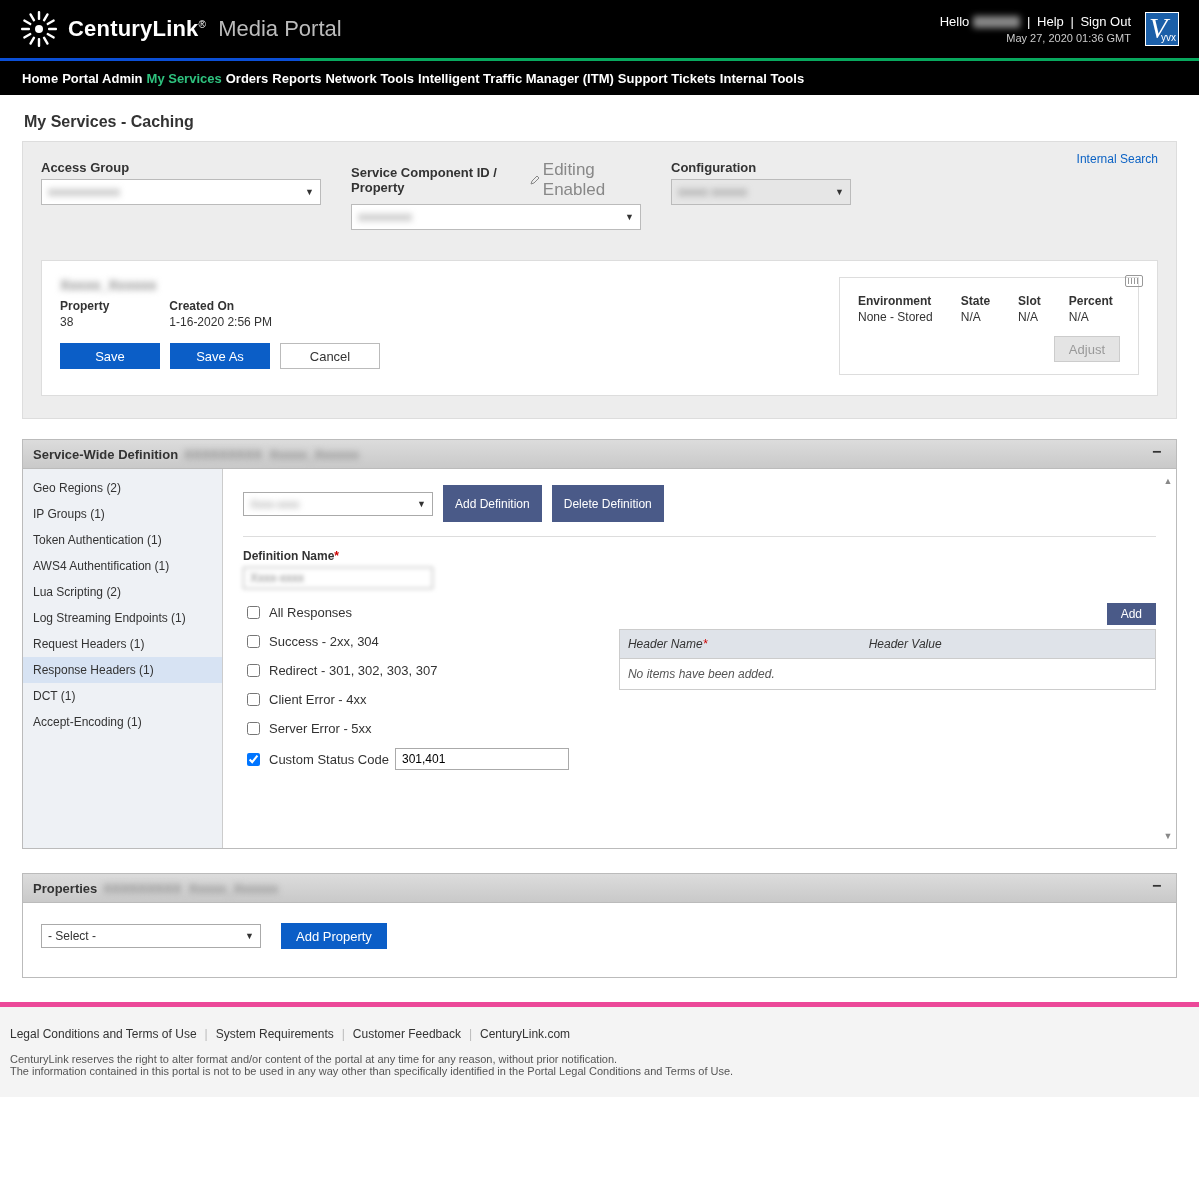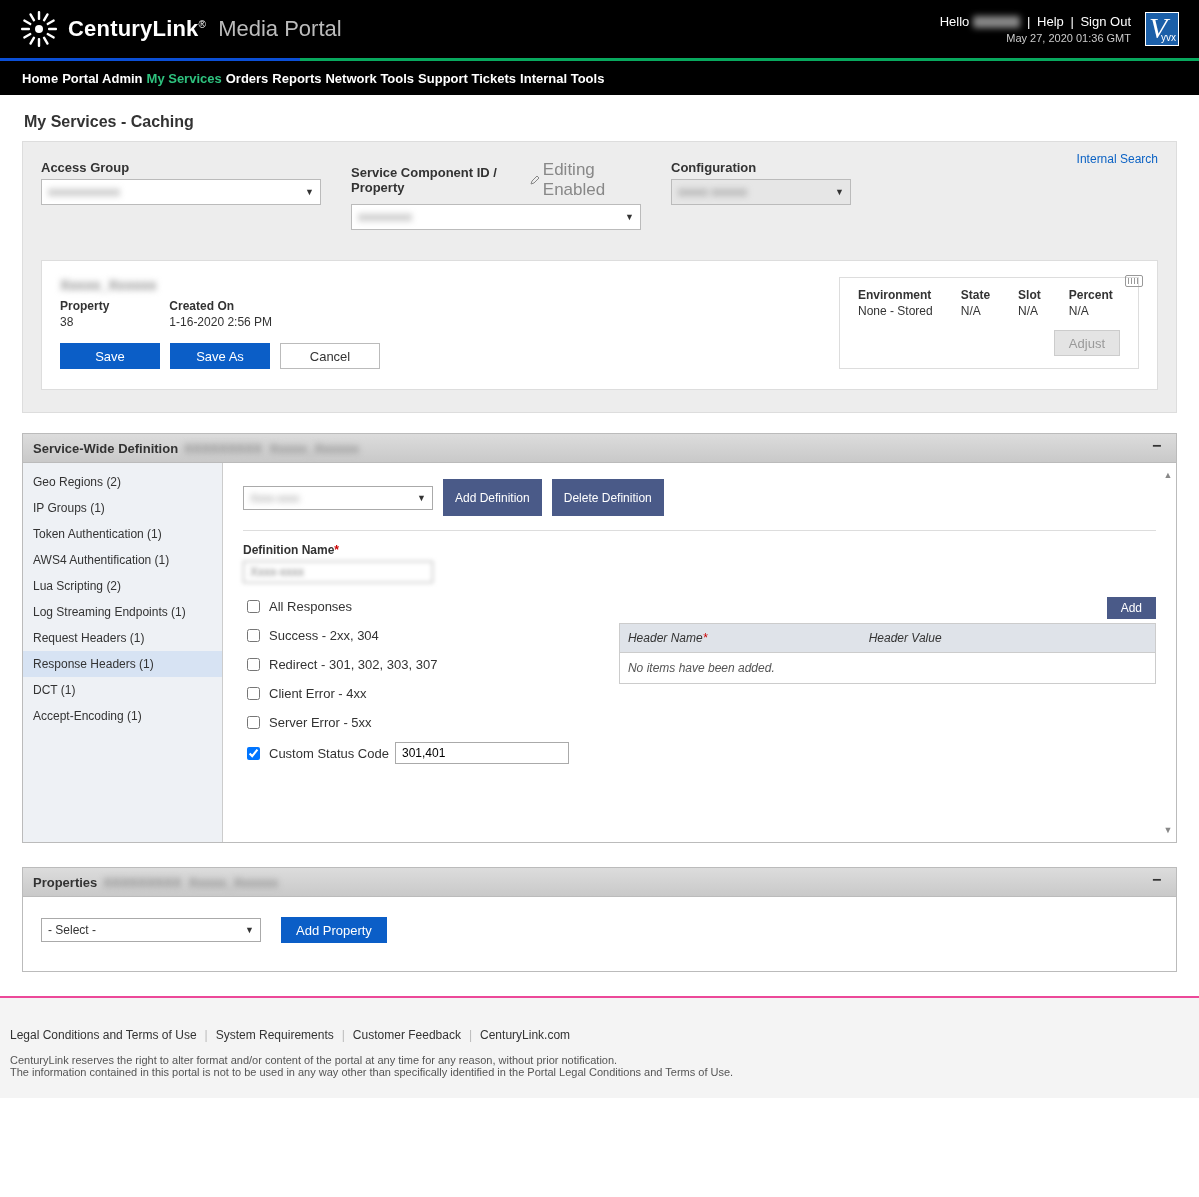--- a/index.html
+++ b/index.html
@@ -80,21 +80,21 @@
   .cfg-meta .mlabel { font-weight:700; font-size:12px;}
   .cfg-buttons { display:flex; gap:10px; margin-top:14px;}
   .btn {
     height:26px; min-width:100px; display:inline-flex; align-items:center; justify-content:center;
     font-size:13px; font-weight:400; cursor:pointer; border:1px solid transparent; padding:0 14px;
   }
   .btn-blue { background:#0b5ec7; color:#fff;}
   .btn-white { background:#fff; color:#333; border:1px solid #bbb;}
   .btn-grey { background:#e4e4e4; color:#999; border:1px solid #ccc; cursor:default;}
   .env-table {
-    border:1px solid #ddd; padding:10px 18px 12px; min-width:300px;
+    border:1px solid #ddd; padding:16px 18px 12px; min-width:300px;
   }
   .env-row { display:flex; gap:28px;}
   .env-col { display:flex; flex-direction:column; gap:2px; font-size:12px;}
   .env-col .elabel { font-weight:700;}
   .adjust-row { display:flex; justify-content:flex-end; margin-top:12px;}
   .keyboard-icon{
     position:absolute; right:14px; top:14px; width:18px; height:12px; border:1px solid #999; border-radius:2px;
   }
   .keyboard-icon::before{content:""; position:absolute; left:2px; right:2px; top:2px; bottom:2px; background:repeating-linear-gradient(to right,#999 0 1px, transparent 1px 3px);} 
 
@@ -147,21 +147,21 @@
   .scroll-track { position:absolute; right:2px; top:6px; bottom:6px; width:12px;}
   .scroll-arrow { width:12px; height:12px; display:flex; align-items:center; justify-content:center; color:#888; font-size:9px; cursor:pointer;}
   .props-body {
     border:1px solid #bbb; border-top:none; margin:0 20px 24px; background:#fff; padding:20px 18px 28px;
     display:flex; align-items:center; gap:20px;
   }
   .props-select {
     width:220px; height:24px; border:1px solid #aaa; background:#fff; display:flex; align-items:center; justify-content:space-between; padding:0 6px; font-size:12px; cursor:pointer;
   }
   .footer {
-    border-top:2px solid #ec4899; background:#f4f4f4; padding:30px 10px 20px; font-size:11px; color:#555;
+    border-top:5px solid #ec4899; background:#f4f4f4; padding:20px 10px 20px; font-size:11px; color:#555;
   }
   .footer .flinks { margin-bottom:12px; color:#333; font-size:12px;}
   .footer .flinks .sep { margin:0 8px; color:#bbb;}
   .pencil-icon svg{display:block;}
 </style>
 </head>
 <body>
 
 <div class="topbar">
   <div class="brand">
@@ -210,20 +210,21 @@
 </div>
 <div class="blue-strip"></div>
 
 <div class="mainnav" id="mainnav">
     <div class="nav-item">Home</div>
     <div class="nav-item">Portal Admin</div>
     <div class="nav-item active">My Services</div>
     <div class="nav-item">Orders</div>
     <div class="nav-item">Reports</div>
     <div class="nav-item">Network Tools</div>
+    <div class="nav-item">Intelligent Traffic Manager (ITM)</div>
     <div class="nav-item">Support Tickets</div>
     <div class="nav-item">Internal Tools</div>
   </div>
 
 <div class="page">
   <div class="page-title">My Services - Caching</div>
 
   <div class="panel">
     <span class="internal-search">Internal Search</span>
 

